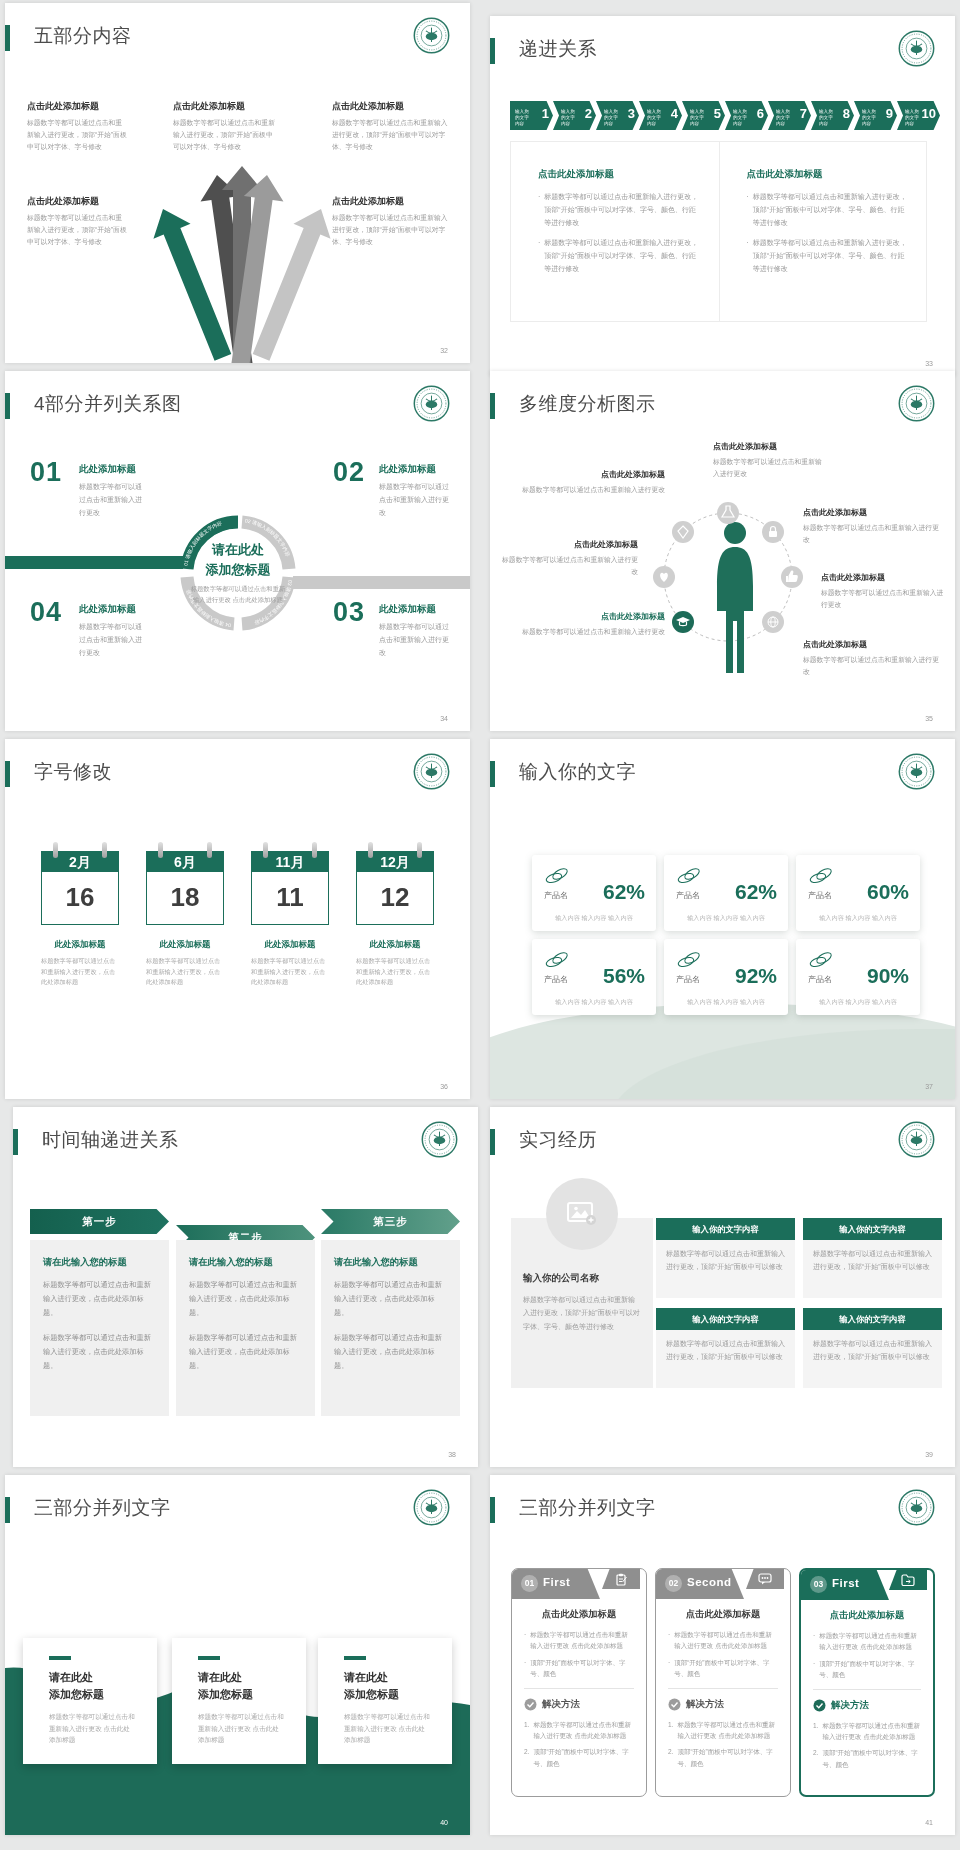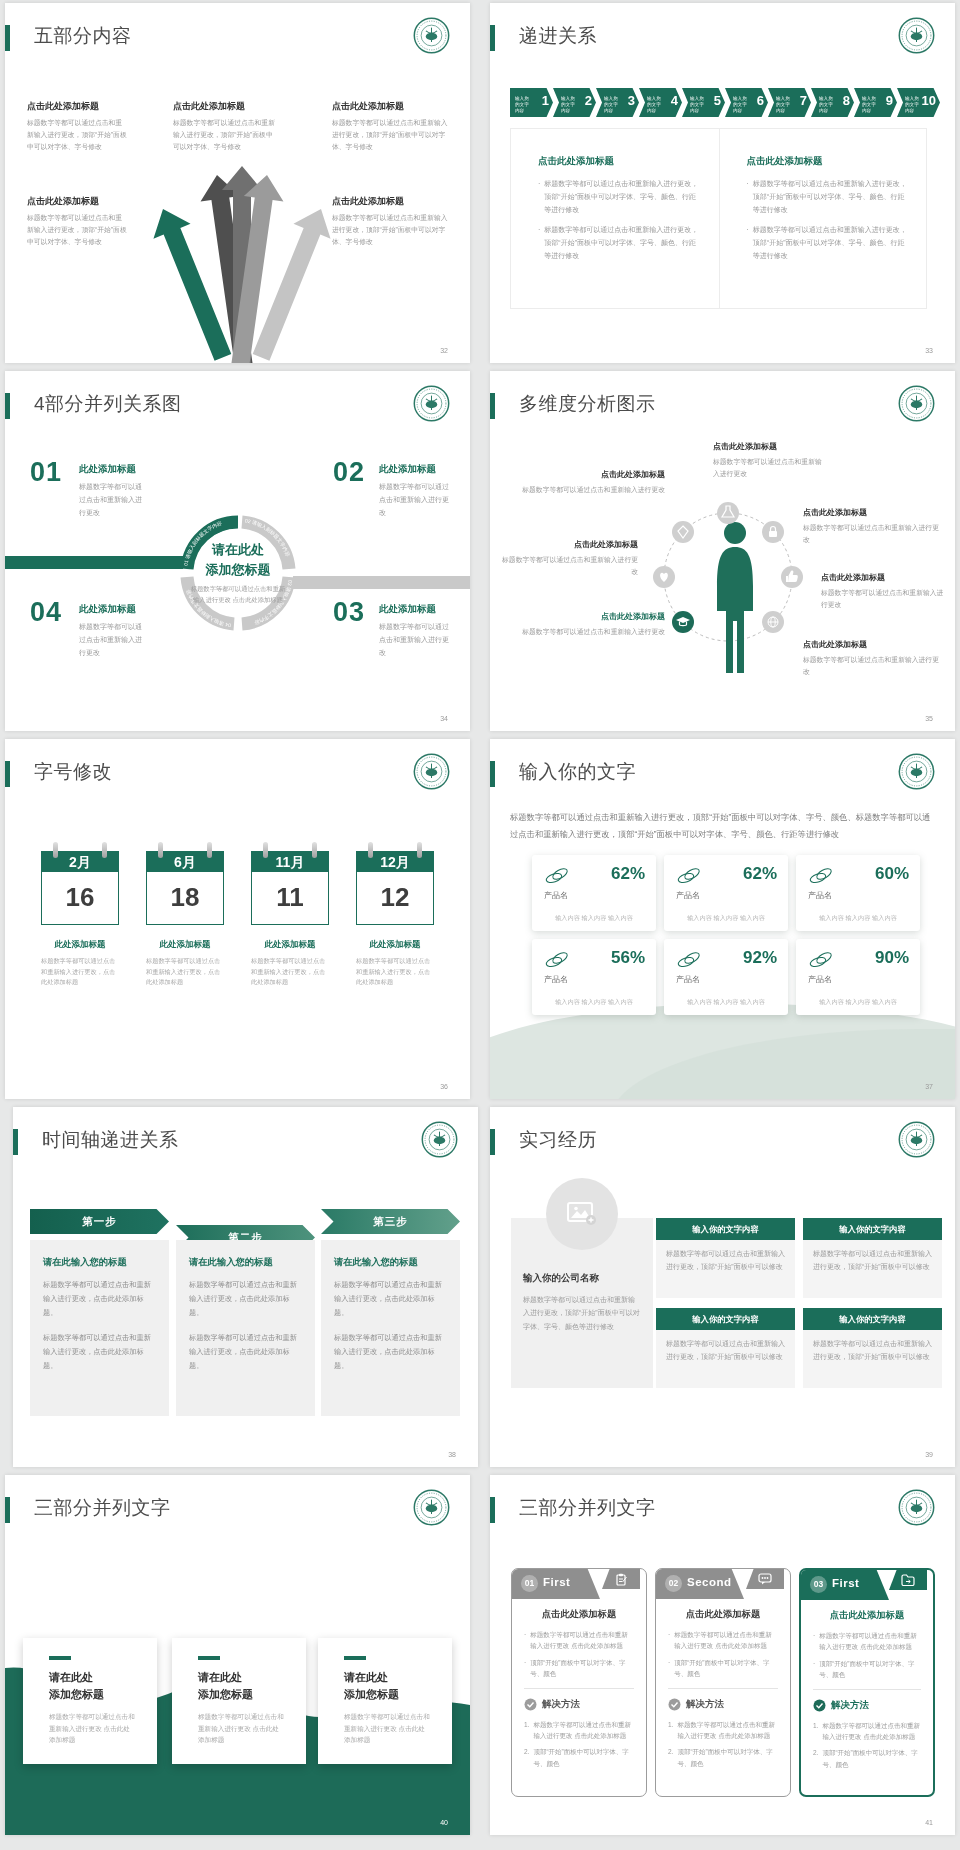--- a/index.html
+++ b/index.html
@@ -53,21 +53,21 @@
   .pin.l{left:11px}.pin.r{right:11px}
   .cu36{position:absolute;top:200px;width:78px;}
   .cu36 .h{font-size:8.5px;font-weight:bold;color:var(--g);text-align:center;margin-bottom:5px;}
   .cu36 .b{font-size:6.2px;color:#a8a8a8;line-height:1.7;}
   
   .wave37a{position:absolute;bottom:-95px;left:-70px;width:640px;height:190px;background:#dde6e1;border-radius:48%;}
   .wave37b{position:absolute;bottom:-120px;left:120px;width:640px;height:190px;background:#d4e0da;border-radius:48%;opacity:.8;}
   .intro{position:absolute;font-size:8.3px;color:#7d7d7d;line-height:2.1;}
   .card37{position:absolute;width:124px;height:76px;background:#fff;border-radius:3px;box-shadow:0 2px 7px rgba(110,125,120,.28);}
   .pn{position:absolute;left:12px;top:35px;font-size:8px;color:#666;}
-  .pct{position:absolute;right:11px;top:9px;font-size:17px;font-weight:bold;color:var(--g);text-align:right;}
+  .pct{position:absolute;right:11px;top:25px;font-size:21px;font-weight:bold;color:var(--g);text-align:right;}
   .sub{position:absolute;left:0;right:0;bottom:8px;text-align:center;font-size:6.2px;color:#b3b3b3;}
   
   .ban{position:absolute;top:102px;width:139px;height:25px;color:#fff;font-weight:bold;font-size:10.5px;text-align:center;line-height:25px;letter-spacing:1px;}
   .ban1{background:linear-gradient(90deg,#14604e,#1f7260);clip-path:polygon(0 0,91% 0,100% 50%,91% 100%,0 100%);}
   .ban2{background:linear-gradient(90deg,#1d6e5a,#4e937d);clip-path:polygon(0 0,91% 0,100% 50%,91% 100%,0 100%,9% 50%);margin-top:16px;}
   .ban3{background:linear-gradient(90deg,#2a7a66,#62a08b);clip-path:polygon(0 0,91% 0,100% 50%,91% 100%,0 100%,9% 50%);}
   .box38{position:absolute;top:133px;width:139px;height:176px;background:#f0f0f0;padding:16px 13px;}
   .box38 .h{font-size:9.3px;font-weight:bold;color:var(--g);margin-bottom:9px;}
   .box38 p{font-size:7.2px;color:#8e8e8e;line-height:1.95;margin:0 0 11px;}
   
@@ -151,21 +151,21 @@
       <g transform="translate(146,14) rotate(8)">
           <path d="M0,0 L20,24 L9,24 L9,195 L-9,195 L-9,24 L-20,24 Z" fill="#9b9b9b"></path>
         </g>
       <g transform="translate(200,48) rotate(22)">
           <path d="M0,0 L20,24 L9,24 L9,160 L-9,160 L-9,24 L-20,24 Z" fill="#c4c4c4"></path>
         </g>
     </svg>
     <div class="pg">32</div>
   </section>
 
-  <section class="slide" style="left:490px;top:3px">
+  <section class="slide" style="left:490px;top:16px">
     <div class="bar"></div>
     <div class="t">递进关系</div>
     <span class="logo"><svg width="37" height="37" viewBox="0 0 40 40">
           <circle cx="20" cy="20" r="18.6" fill="none" stroke="#1b6e5a" stroke-width="1.6"></circle>
           <circle cx="20" cy="20" r="15.6" fill="none" stroke="#1b6e5a" stroke-width="0.7" stroke-dasharray="1.2,1.4"></circle>
           <circle cx="20" cy="20" r="11.2" fill="none" stroke="#1b6e5a" stroke-width="0.7"></circle>
           <path d="M20,11.5 L20,27" stroke="#1b6e5a" stroke-width="1.1"></path>
           <ellipse cx="20" cy="21" rx="6.2" ry="4" fill="#1b6e5a"></ellipse>
           <path d="M14,15 Q20,20 26,15" fill="none" stroke="#1b6e5a" stroke-width="1.1"></path>
         </svg></span>
@@ -433,21 +433,20 @@
     <div class="bar"></div>
     <div class="t">输入你的文字</div>
     <span class="logo"><svg width="37" height="37" viewBox="0 0 40 40">
           <circle cx="20" cy="20" r="18.6" fill="none" stroke="#1b6e5a" stroke-width="1.6"></circle>
           <circle cx="20" cy="20" r="15.6" fill="none" stroke="#1b6e5a" stroke-width="0.7" stroke-dasharray="1.2,1.4"></circle>
           <circle cx="20" cy="20" r="11.2" fill="none" stroke="#1b6e5a" stroke-width="0.7"></circle>
           <path d="M20,11.5 L20,27" stroke="#1b6e5a" stroke-width="1.1"></path>
           <ellipse cx="20" cy="21" rx="6.2" ry="4" fill="#1b6e5a"></ellipse>
           <path d="M14,15 Q20,20 26,15" fill="none" stroke="#1b6e5a" stroke-width="1.1"></path>
         </svg></span>
-    <div class="intro" style="left:20px;top:70px;width:428px">标题数字等都可以通过点击和重新输入进行更改，顶部“开始”面板中可以对字体、字号、颜色、标题数字等都可以通过点击和重新输入进行更改，顶部“开始”面板中可以对字体、字号、颜色、行距等进行修改</div>
 
     <div class="card37" style="left:42px;top:116px">
       <svg class="abs" style="left:13px;top:12px" width="24" height="18" viewBox="0 0 24 18">
           <ellipse cx="9" cy="11" rx="8" ry="4" transform="rotate(-18 9 11)" fill="none" stroke="#1b6e5a" stroke-width="1"></ellipse>
           <ellipse cx="15" cy="7" rx="8" ry="4" transform="rotate(-30 15 7)" fill="none" stroke="#1b6e5a" stroke-width="1"></ellipse>
         </svg>
       <div class="pn">产品名</div>
       <div class="pct">62%</div>
       <div class="sub">输入内容 输入内容 输入内容</div>
     </div>

